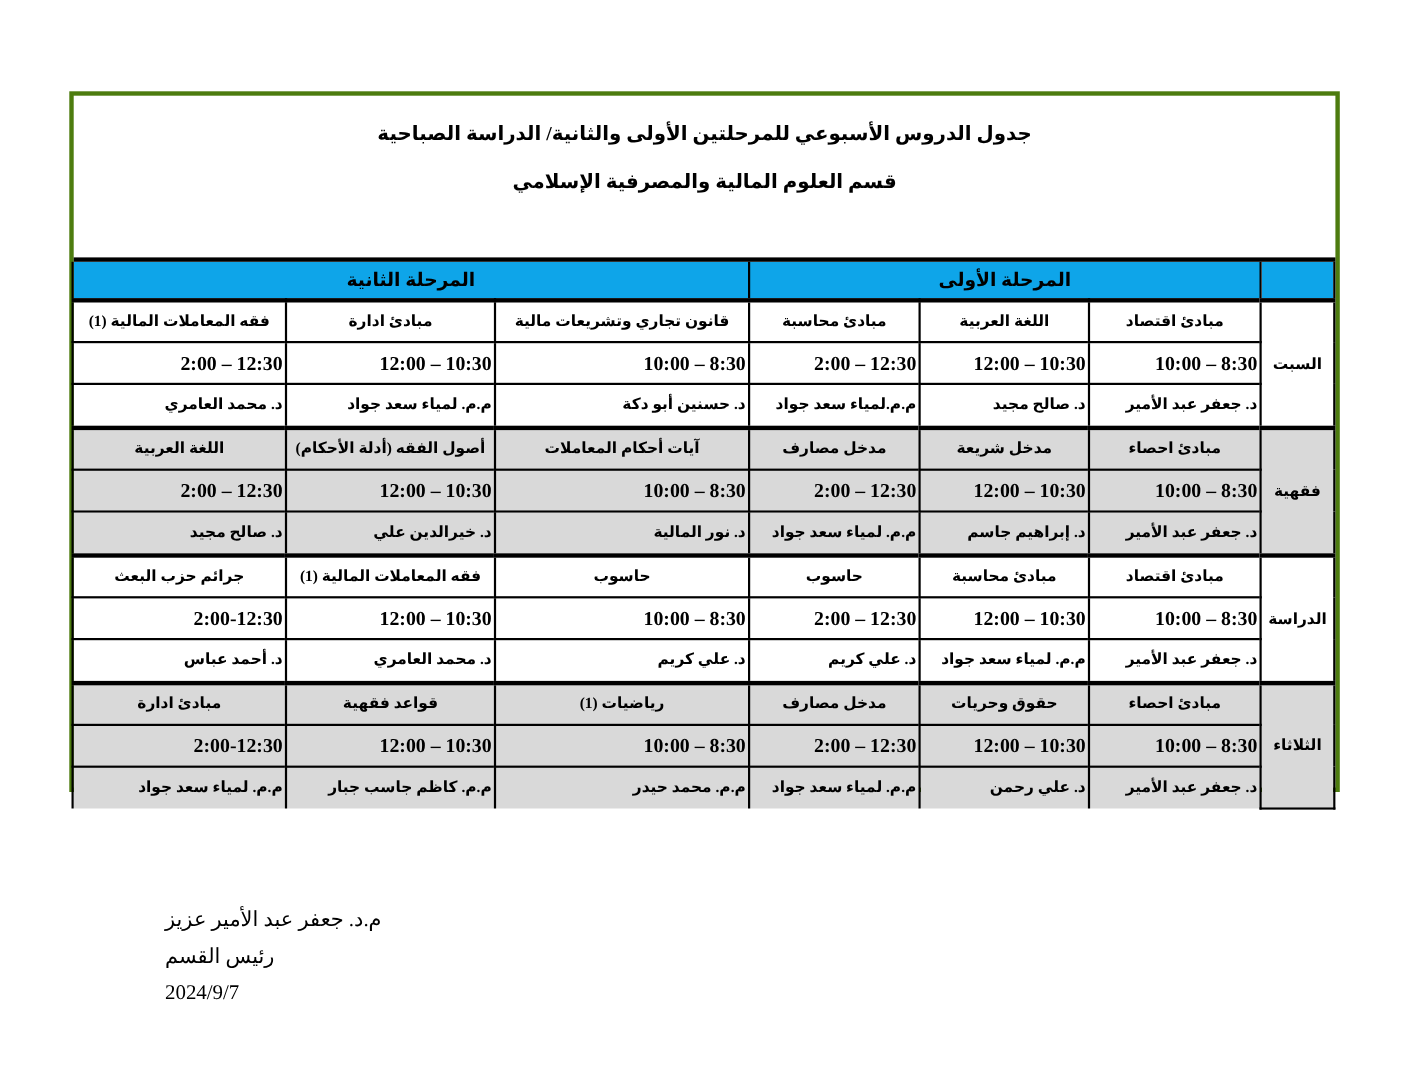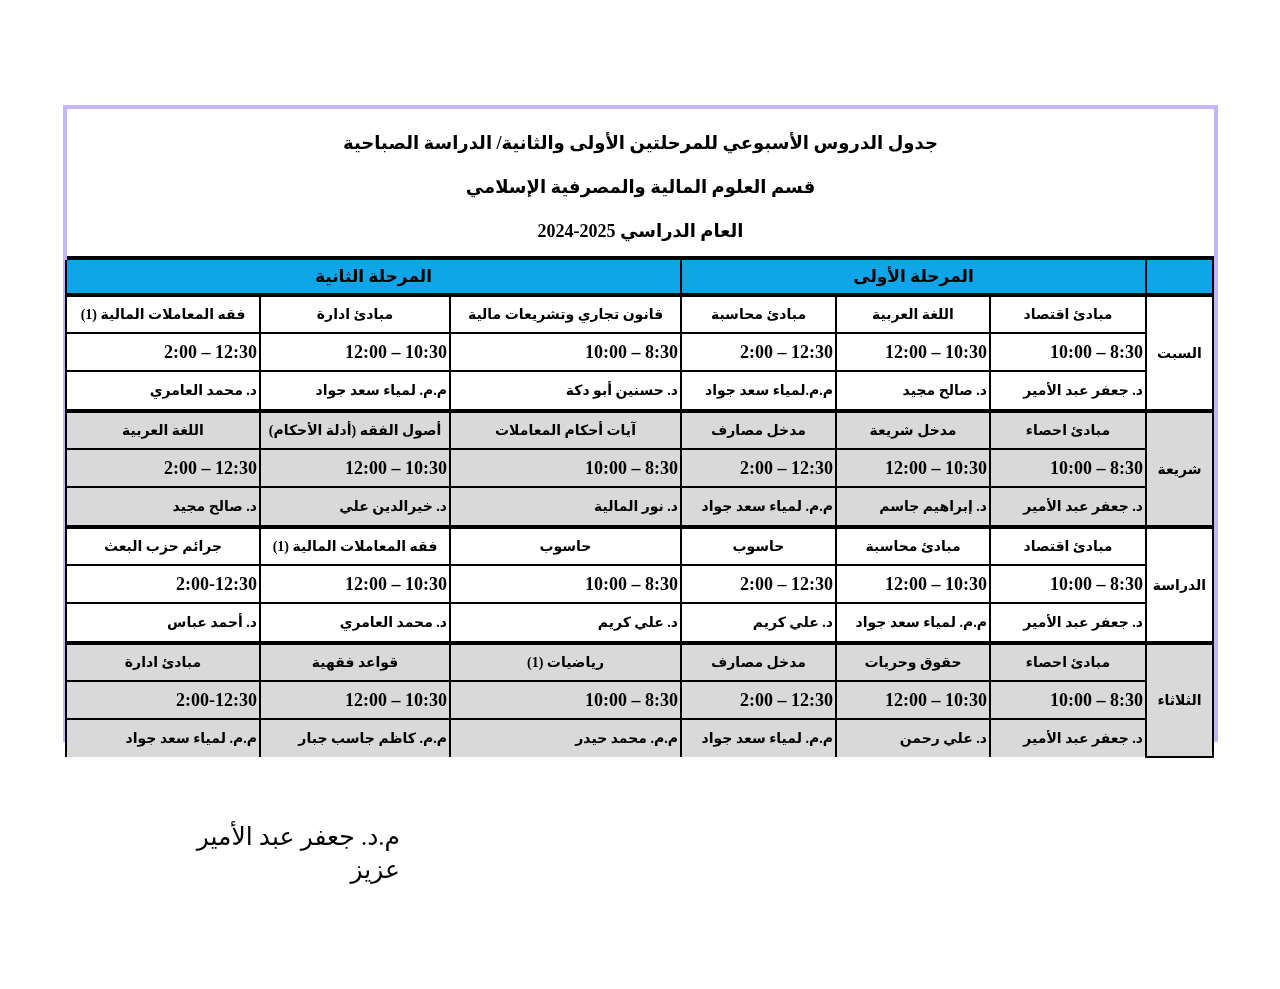--- a/index.html
+++ b/index.html
@@ -1,21 +1,21 @@
 <!DOCTYPE html>
 <html lang="ar"><head>
 <meta charset="utf-8">
 <style>
   html,body { margin:0; padding:0; background:#ffffff; }
   body { width:1280px; height:989px; font-family:"Liberation Serif","DejaVu Sans",serif; color:#000; }
   .page { position:relative; width:1280px; height:989px; background:#fff; overflow:hidden; }
 
   .doc-box {
-    position:absolute; left:63px; top:105px; width:1155px; height:637px;
-    border:4px solid #c4b5fd; box-sizing:border-box; direction:rtl; background:#fff;
+    position:absolute; left:63px; top:83px; width:1155px; height:637px;
+    border:4px solid #4d7c0f; box-sizing:border-box; direction:rtl; background:#fff;
   }
 
   .title-block {
     height:151px; box-sizing:border-box; border-bottom:4px solid #000;
     text-align:center; font-weight:bold; font-size:18px; padding-top:12px;
   }
   .title-line { line-height:44px; }
 
   table.schedule { width:100%; border-collapse:collapse; table-layout:fixed; direction:rtl; }
   table.schedule td {
@@ -29,34 +29,33 @@
   tr.subject-row td { border-top:4px solid #000; height:35px; font-size:14px; }
   tr.time-row td { height:36px; font-size:18px;text-align:right; }
   tr.teacher-row td { height:37px; font-size:14px;text-align:right; }
   tr.shaded td { background:#d9d9d9; }
   td.day-cell { font-size:15px; }
   tr.last td { border-bottom:0; }
   td.bb0 { border-bottom:0; }
 
   .signature {
     position:absolute; left:150px; top:820px; width:250px;
-    text-align:right; font-size:25px; line-height:33px; direction:rtl; font-weight:normal;
+    text-align:left; font-size:19px; line-height:33px; direction:rtl; font-weight:normal;
   }
 </style>
 </head>
 <body>
 
 <div class="page">
 
   <div class="doc-box">
 
     <div class="title-block">
       <div class="title-line">جدول الدروس الأسبوعي للمرحلتين الأولى والثانية/ الدراسة الصباحية</div>
       <div class="title-line">قسم العلوم المالية والمصرفية الإسلامي</div>
-      <div class="title-line">العام الدراسي 2025-2024</div>
     </div>
 
     <table class="schedule">
       <colgroup>
         <col style="width:67px">
           <col style="width:156px">
           <col style="width:154px">
           <col style="width:155px">
         <col style="width:231px">
           <col style="width:190px">
@@ -90,21 +89,21 @@
       <tr class="teacher-row">
         <td>د. جعفر عبد الأمير</td>
         <td>د. صالح مجيد</td>
         <td>م.م.لمياء سعد جواد</td>
         <td class="s2first">د. حسنين أبو دكة</td>
         <td>م.م. لمياء سعد جواد</td>
         <td class="lastcol">د. محمد العامري</td>
       </tr>
 
       <tr class="subject-row shaded">
-        <td class="day-cell" rowspan="3">شريعة</td>
+        <td class="day-cell" rowspan="3">فقهية</td>
         <td>مبادئ احصاء</td>
         <td>مدخل شريعة</td>
         <td>مدخل مصارف</td>
         <td class="s2first">آيات أحكام المعاملات</td>
         <td>أصول الفقه (أدلة الأحكام)</td>
         <td class="lastcol">اللغة العربية</td>
       </tr>
       <tr class="time-row shaded">
         <td dir="ltr">10:00 – 8:30</td>
         <td dir="ltr">12:00 – 10:30</td>
@@ -172,15 +171,17 @@
         <td class="s2first">م.م. محمد حيدر</td>
         <td>م.م. كاظم جاسب جبار</td>
         <td class="lastcol">م.م. لمياء سعد جواد</td>
       </tr>
     </tbody>
       </table>
   </div>
 
   <div class="signature">
     <div>م.د. جعفر عبد الأمير عزيز</div>
+    <div>رئيس القسم</div>
+    <div dir="ltr">2024/9/7</div>
   </div>
 
 </div>
 
 </body></html>

